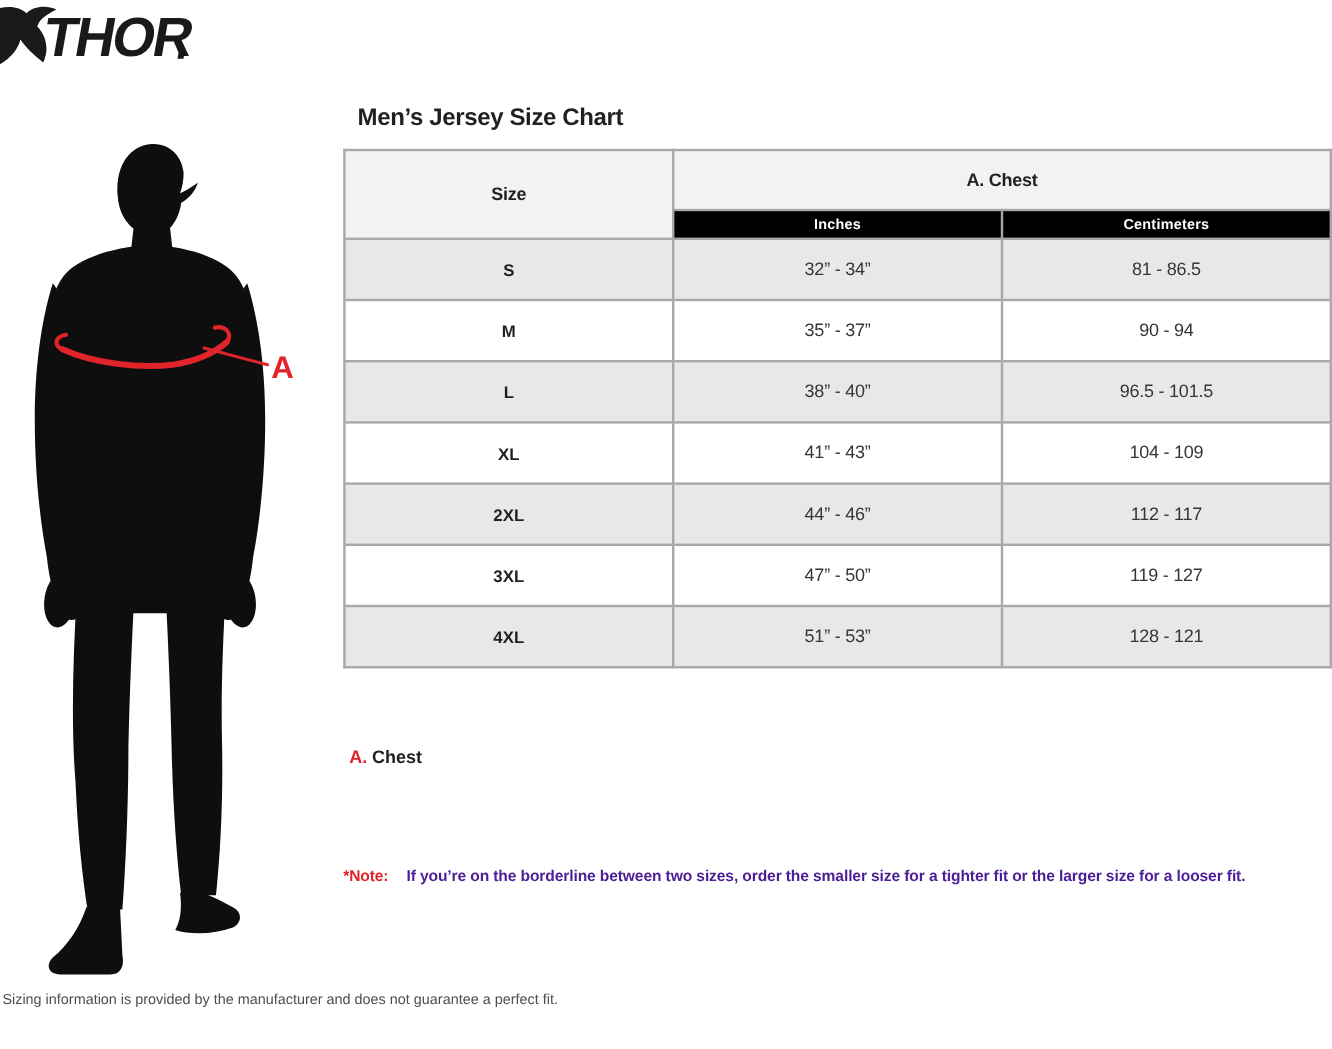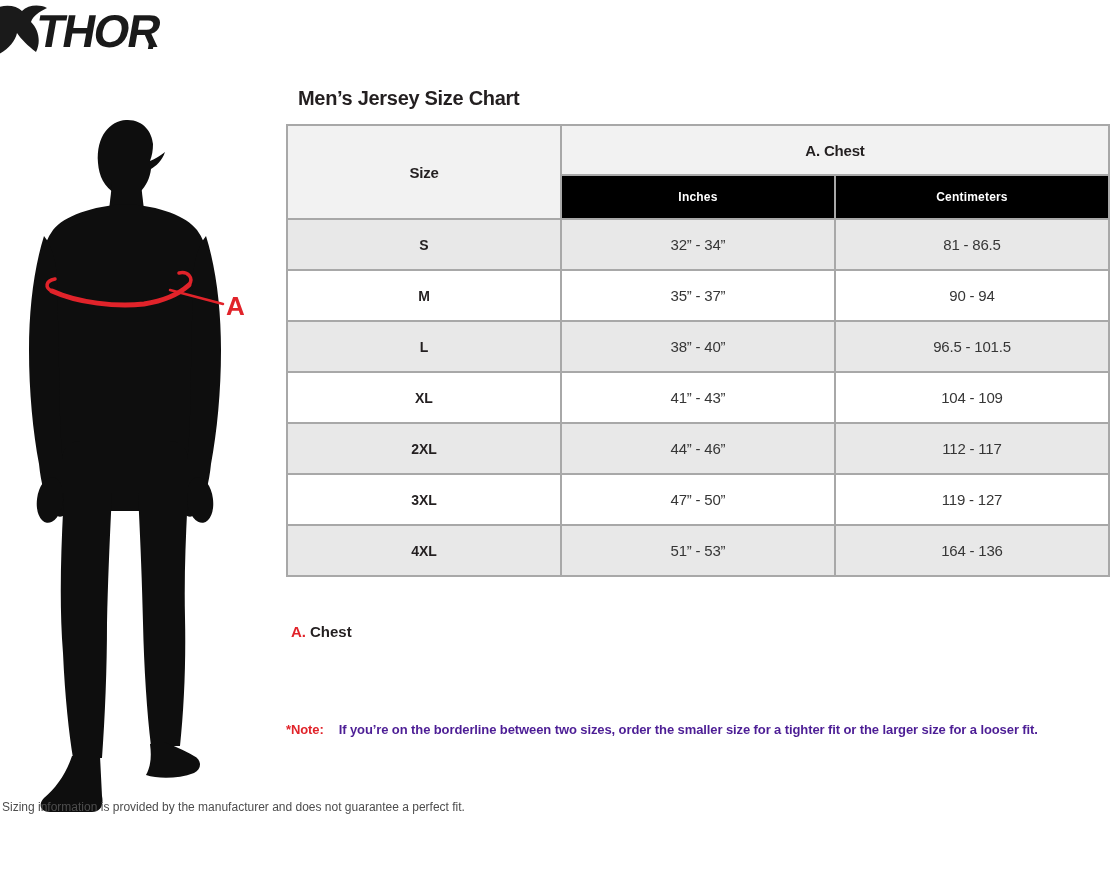--- a/index.html
+++ b/index.html
@@ -26,21 +26,21 @@
     border-collapse:collapse; table-layout:fixed;
   }
   .size-table th, .size-table td {
     border:2px solid #a8a8a8; text-align:center; vertical-align:middle;
   }
   .th-head { background:#f2f2f2; font-size:15px; font-weight:bold; letter-spacing:-0.2px; }
   tr.group-row { height:50px; }
   tr.band-row  { height:19px; }
   .th-band {
     background:#000000; color:#ffffff; font-size:12px; font-weight:bold;
-    letter-spacing:0.2px; padding:14px 0;
+    letter-spacing:0.2px; padding:4px 0;
   }
   .size-table tbody tr { height:51px; background:#ffffff; }
   .size-table tbody tr.alt { background:#e8e8e8; }
   td.cell-size  { font-size:14px; font-weight:bold; }
   td.cell-value { font-size:15px; font-weight:normal; color:#363636; letter-spacing:-0.2px;margin-top:36px; }
 
   
   .measure-title {
     position:absolute; left:286px; top:586px;
     font-size:20px; font-weight:bold; letter-spacing:-0.3px;
@@ -51,21 +51,21 @@
   .measure-desc { margin-top:5px; font-size:12.5px; line-height:1.25; color:#4d4d4d; }
 
   .note-row {
     position:absolute; left:286px; top:722px;
     display:flex; gap:15px; font-size:13px; font-weight:bold; letter-spacing:-0.1px;
   }
   .note-label { color:#e1232a; }
   .note-text  { color:#4c1d95;text-align:center; }
 
   
-  .footer { position:absolute; left:2px; top:800px; font-size:12px; line-height:1.17; color:#4d4d4d; }
+  .footer { position:absolute; left:2px; top:826px; font-size:12px; line-height:1.17; color:#4d4d4d; }
 </style>
 </head>
 <body>
 
 <div class="canvas">
 
   <svg class="logo" viewBox="0 0 200 56" aria-hidden="true">
     <path fill="#1a1a1a" d="M8,6 C18,1 30,2 36,8 C42,2 53,1 61,5 C53,9 47,13 45,19 C53,27 55,39 50,49 C42,43 35,36 31,30 C29,39 21,48 9,53 C15,45 15,35 11,31 C6,34 1,36 -5,37 C0,31 2,24 0,18 C-2,11 1,9 8,6 Z"></path>
     <g transform="skewX(-10)">
       <text x="56" y="44" font-size="46" font-weight="900" letter-spacing="-2" font-family="Liberation Sans, sans-serif" fill="#1a1a1a">THOR</text>
@@ -142,21 +142,21 @@
         <td class="cell-value">112 - 117</td>
       </tr>
       <tr>
         <td class="cell-size">3XL</td>
         <td class="cell-value">47” - 50”</td>
         <td class="cell-value">119 - 127</td>
       </tr>
       <tr class="alt">
         <td class="cell-size">4XL</td>
         <td class="cell-value">51” - 53”</td>
-        <td class="cell-value">164 - 136</td>
+        <td class="cell-value">128 - 121</td>
       </tr>
     </tbody>
   </table>
 
 
   <div class="measure-item">
     <div class="head">
       <span class="measure-key">A.</span><span>Chest</span>
     </div>
   </div>

